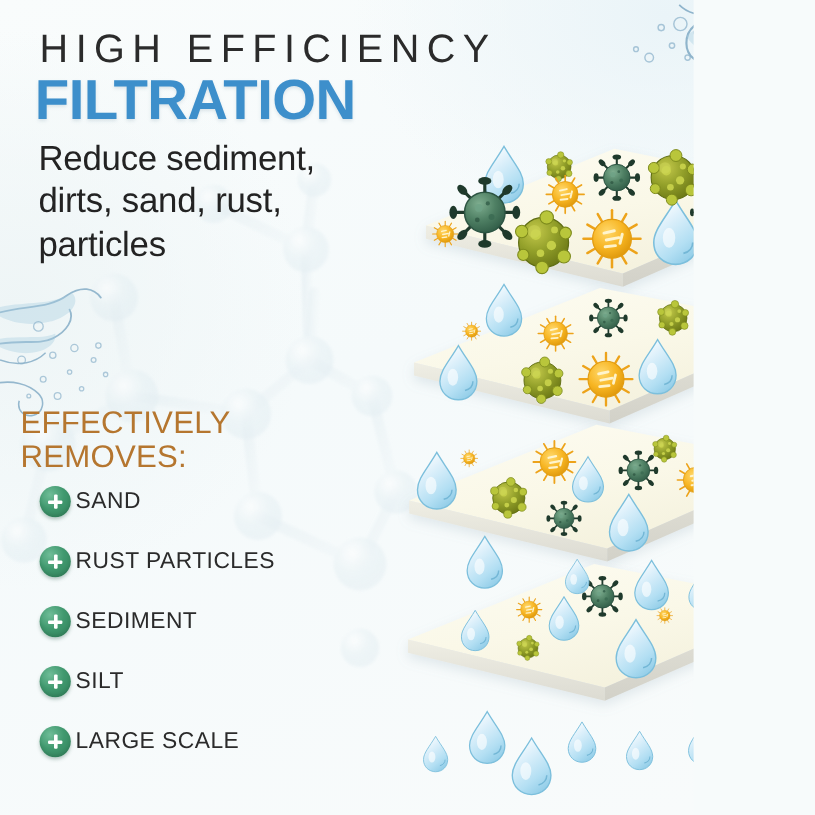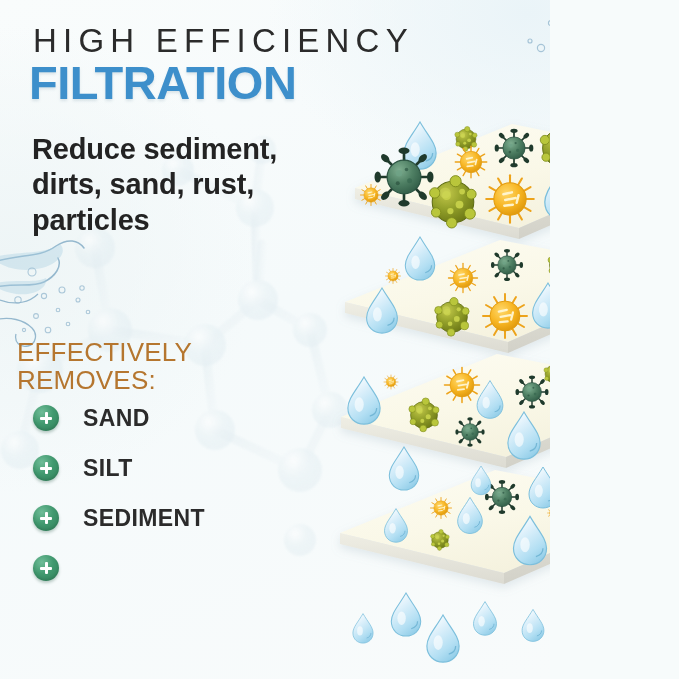--- a/index.html
+++ b/index.html
@@ -7,38 +7,39 @@
     width:679px;height:679px;overflow:hidden;
     font-family:"Liberation Sans", sans-serif;
     background:#f7fbfb;
   }
   #poster{
     position:relative;width:550px;height:679px;overflow:hidden;
     background:
       radial-gradient(ellipse 420px 300px at 96% 2%, #eaf4f8 0%, rgba(238,246,249,0) 62%),
       radial-gradient(ellipse 380px 360px at 2% 38%, #eef5f6 0%, rgba(240,247,248,0) 65%),
       linear-gradient(160deg,#f9fcfc 0%,#f5fafb 46%,#f8fbfb 100%);
+    padding-left: 28px;
   }
   .bg-svg{position:absolute;left:0;top:0;width:679px;height:679px;pointer-events:none;}
 
   
   .head1{
     position:absolute;left:33px;top:24px;
     font-size:33px;font-weight:400;letter-spacing:6.2px;
     color:#2b2b2b;white-space:nowrap;line-height:1;
   }
   .head2{
     position:absolute;left:29px;top:58px;
     font-size:47px;font-weight:700;letter-spacing:-0.5px;
     color:#3d8fcb;white-space:nowrap;line-height:1.05;
     text-shadow:0 2px 3px rgba(120,150,170,.22);
   }
   .subhead{
-    position:absolute;left:32px;top:132px;width:300px;
-    font-size:29px;font-weight:700;color:#232323;
+    position:absolute;left:32px;top:116px;width:300px;
+    font-size:29px;font-weight:400;color:#232323;
     line-height:1.22;letter-spacing:-.2px;
   }
   .kicker{
     position:absolute;left:17px;top:338px;
     font-size:26px;font-weight:400;color:#b5762f;
     line-height:1.08;letter-spacing:.2px;white-space:pre-line;
   }
   
   .list{position:absolute;left:33px;top:405px;width:290px;}
   .li{display:flex;align-items:center;height:26px;margin-bottom:24px;}
@@ -47,22 +48,22 @@
     background:radial-gradient(circle at 34% 28%, #6fbd98 0%, #41996f 45%, #2f7f58 100%);
     box-shadow:0 2px 3px rgba(40,90,70,.30), inset 0 -2px 3px rgba(0,0,0,.10);
     position:relative;
   }
   .badge::before,.badge::after{
     content:"";position:absolute;background:#fff;border-radius:1px;
   }
   .badge::before{left:50%;top:7px;width:3px;height:12px;margin-left:-1.5px;}
   .badge::after{top:50%;left:7px;height:3px;width:12px;margin-top:-1.5px;}
   .li-label{
-    margin-left:24px;font-size:23px;color:#2b2b2b;
-    letter-spacing:.4px;font-weight:700;white-space:nowrap;
+    margin-left:4px;font-size:19px;color:#2b2b2b;
+    letter-spacing:.4px;font-weight:400;white-space:nowrap;
   }
 </style>
 </head>
 <body>
 
 <div id="poster">
 
   <svg class="bg-svg" viewBox="0 0 679 679">
     <defs>
       <linearGradient id="gMol" x1="0" y1="0" x2="1" y2="1">
@@ -395,24 +396,29 @@
   <div class="kicker">EFFECTIVELY
 REMOVES:</div>
 
   <div class="list">
     <div class="li">
       <span class="badge"></span>
       <span class="li-label">SAND</span>
     </div>
     <div class="li">
       <span class="badge"></span>
-      <span class="li-label">SILT</span>
+      <span class="li-label">RUST PARTICLES</span>
     </div>
     <div class="li">
       <span class="badge"></span>
       <span class="li-label">SEDIMENT</span>
     </div>
     <div class="li">
       <span class="badge"></span>
+      <span class="li-label">SILT</span>
+    </div>
+    <div class="li">
+      <span class="badge"></span>
+      <span class="li-label">LARGE SCALE</span>
     </div>
   </div>
 
 </div>
 
 </body></html>

